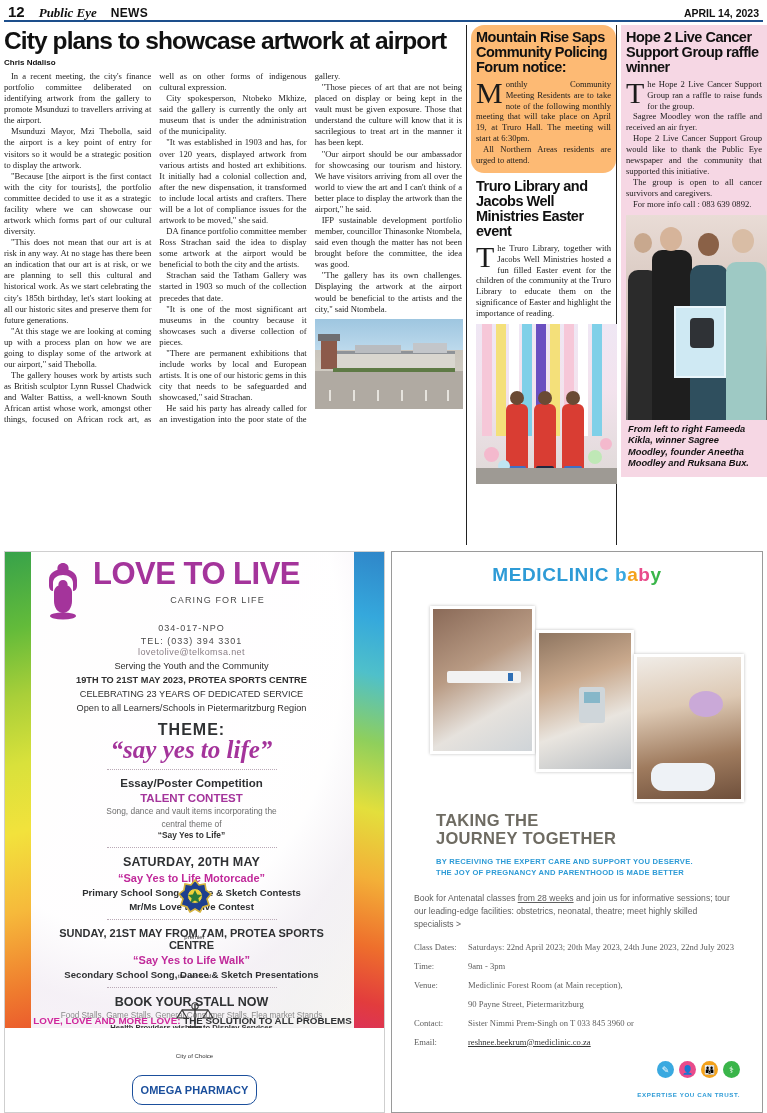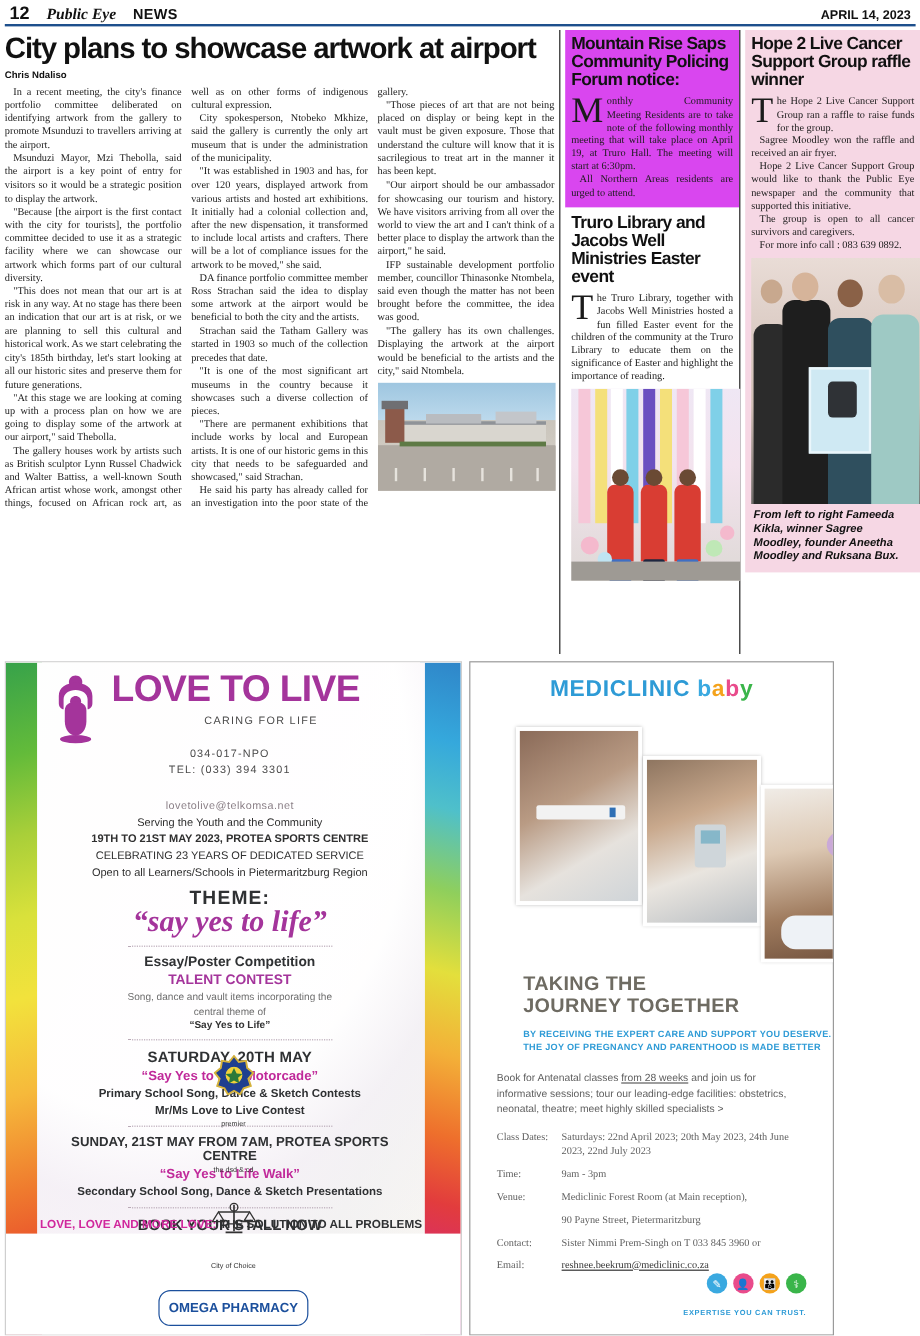--- a/index.html
+++ b/index.html
@@ -60,21 +60,21 @@
   .ap-tower { position:absolute; left:6px; top:20px; width:16px; height:30px; background:#8c5a4a; }
   .ap-tower:after{ content:""; position:absolute; left:-3px; top:-5px; width:22px; height:7px; background:#6f6f72;}
   .ap-bldg { position:absolute; left:18px; top:32px; width:122px; height:20px; background:#d9d6cf; border-top:3px solid #8f9398; }
   .ap-roof { position:absolute; left:40px; top:26px; width:46px; height:8px; background:#b9bcc0; transform:skewX(0deg);}
   .ap-roof2{ position:absolute; left:98px; top:24px; width:34px; height:10px; background:#c3c6ca;}
   .ap-ground{ position:absolute; left:0; top:52px; width:100%; height:38px; background:#b0aaa2;}
   .ap-hedge{ position:absolute; left:18px; top:49px; width:122px; height:4px; background:#5e7a45;}
   .ap-bollard{ position:absolute; bottom:8px; width:2px; height:11px; background:#e6e3dd; }
 
   
-  .notice-yellow { background:#d946ef; padding:5px 5px 7px 5px; }
+  .notice-yellow { background:#fdba74; padding:5px 5px 7px 5px;border-radius:13px; }
   .notice-pink { background:#f6d7e4; padding:5px 5px 7px 5px; }
   .rail-head {
     font-family:"Liberation Sans", sans-serif; font-weight:bold;
     font-size:14.5px; line-height:1.03; letter-spacing:-0.5px; color:#111;
     margin-bottom:4px;
   }
   .rail p {
     font-family:"Liberation Serif", serif; font-size:8.6px; line-height:1.27;
     text-align:justify; text-indent:7px; color:#1b1b1b;
   }
@@ -111,21 +111,21 @@
   .hp-box { position:absolute; left:48px; bottom:42px; width:52px; height:72px; background:#cfe9f3; border:2px solid #eaf6fb;}
   .hp-fryer{ position:absolute; left:14px; top:10px; width:24px; height:30px; background:#2f3236; border-radius:4px;}
   .caption {
     font-family:"Liberation Sans", sans-serif; font-style:italic; font-weight:bold;
     font-size:9.3px; line-height:1.24; color:#111; padding:4px 2px 0 2px;
   }
 
   
   .ads { display:flex; gap:6px; margin-top:6px; height: 562px; }
   .ad-left { width:381px; position:relative; border:1px solid #cfcfcf; overflow:hidden; background:#fff;}
-  .ad-right { width:304px; position:relative; border:1px solid #9a9a9a; background:#fff; overflow:hidden;}
+  .ad-right { width:372px; position:relative; border:1px solid #9a9a9a; background:#fff; overflow:hidden;}
 
   
   .ltl-body { position:absolute; inset:0; background:#fdfcfa; overflow:hidden; }
   .rainbow-left, .rainbow-right {
     position:absolute; top:0; bottom:0; width:30px;
   }
   .rainbow-left {
     left:0;
     background: linear-gradient(165deg,
       #37a24a 0%, #63bb3a 14%, #a9cf39 26%, #d9e13b 38%,
@@ -146,21 +146,21 @@
   .ltl-content { position:absolute; left:36px; right:42px; top:6px; text-align:center; }
   .ltl-title {
     font-family:"Liberation Sans", sans-serif; font-weight:bold; font-size:31px;
     color:#a4349b; letter-spacing:-0.5px; line-height:1; text-align:left; padding-left:52px;
   }
   .ltl-logo {
     position:absolute; left:0; top:2px; width:44px; height:60px;
   }
   .ltl-sub { font-family:"Liberation Sans", sans-serif; font-size:9px; color:#4a4a4a; letter-spacing:1.1px; margin-top:6px;}
   .ltl-sub2 { font-family:"Liberation Sans", sans-serif; font-size:9px; color:#4a4a4a; letter-spacing:1px; margin-top:3px;}
-  .ltl-email { font-family:"Liberation Sans", sans-serif; font-size:9px; color:#8a7f86; letter-spacing:0.4px; margin-top:20px;}
+  .ltl-email { font-family:"Liberation Sans", sans-serif; font-size:9px; color:#8a7f86; letter-spacing:0.4px; margin-top:1px;}
   .ltl-line { font-family:"Liberation Sans", sans-serif; font-size:9.2px; color:#2f2f2f; margin-top:4px; }
   .ltl-line.b { font-weight:bold; }
   .ltl-theme { font-family:"Liberation Sans", sans-serif; font-weight:bold; font-size:16px; color:#2f3133; letter-spacing:1px; margin-top:8px;}
   .ltl-script {
     font-family:"Liberation Serif", serif; font-style:italic; font-weight:bold;
     font-size:25px; color:#a4349b; line-height:1; margin-top:-2px;
   }
   .dotrule { border-top:1.6px dotted #b9a9b6; width:170px; margin:7px auto; }
   .ltl-h2 { font-family:"Liberation Sans", sans-serif; font-weight:bold; font-size:11.5px; color:#2f3133; }
   .ltl-h2p { font-family:"Liberation Sans", sans-serif; font-weight:bold; font-size:11.5px; color:#a4349b; margin-top:3px;}

